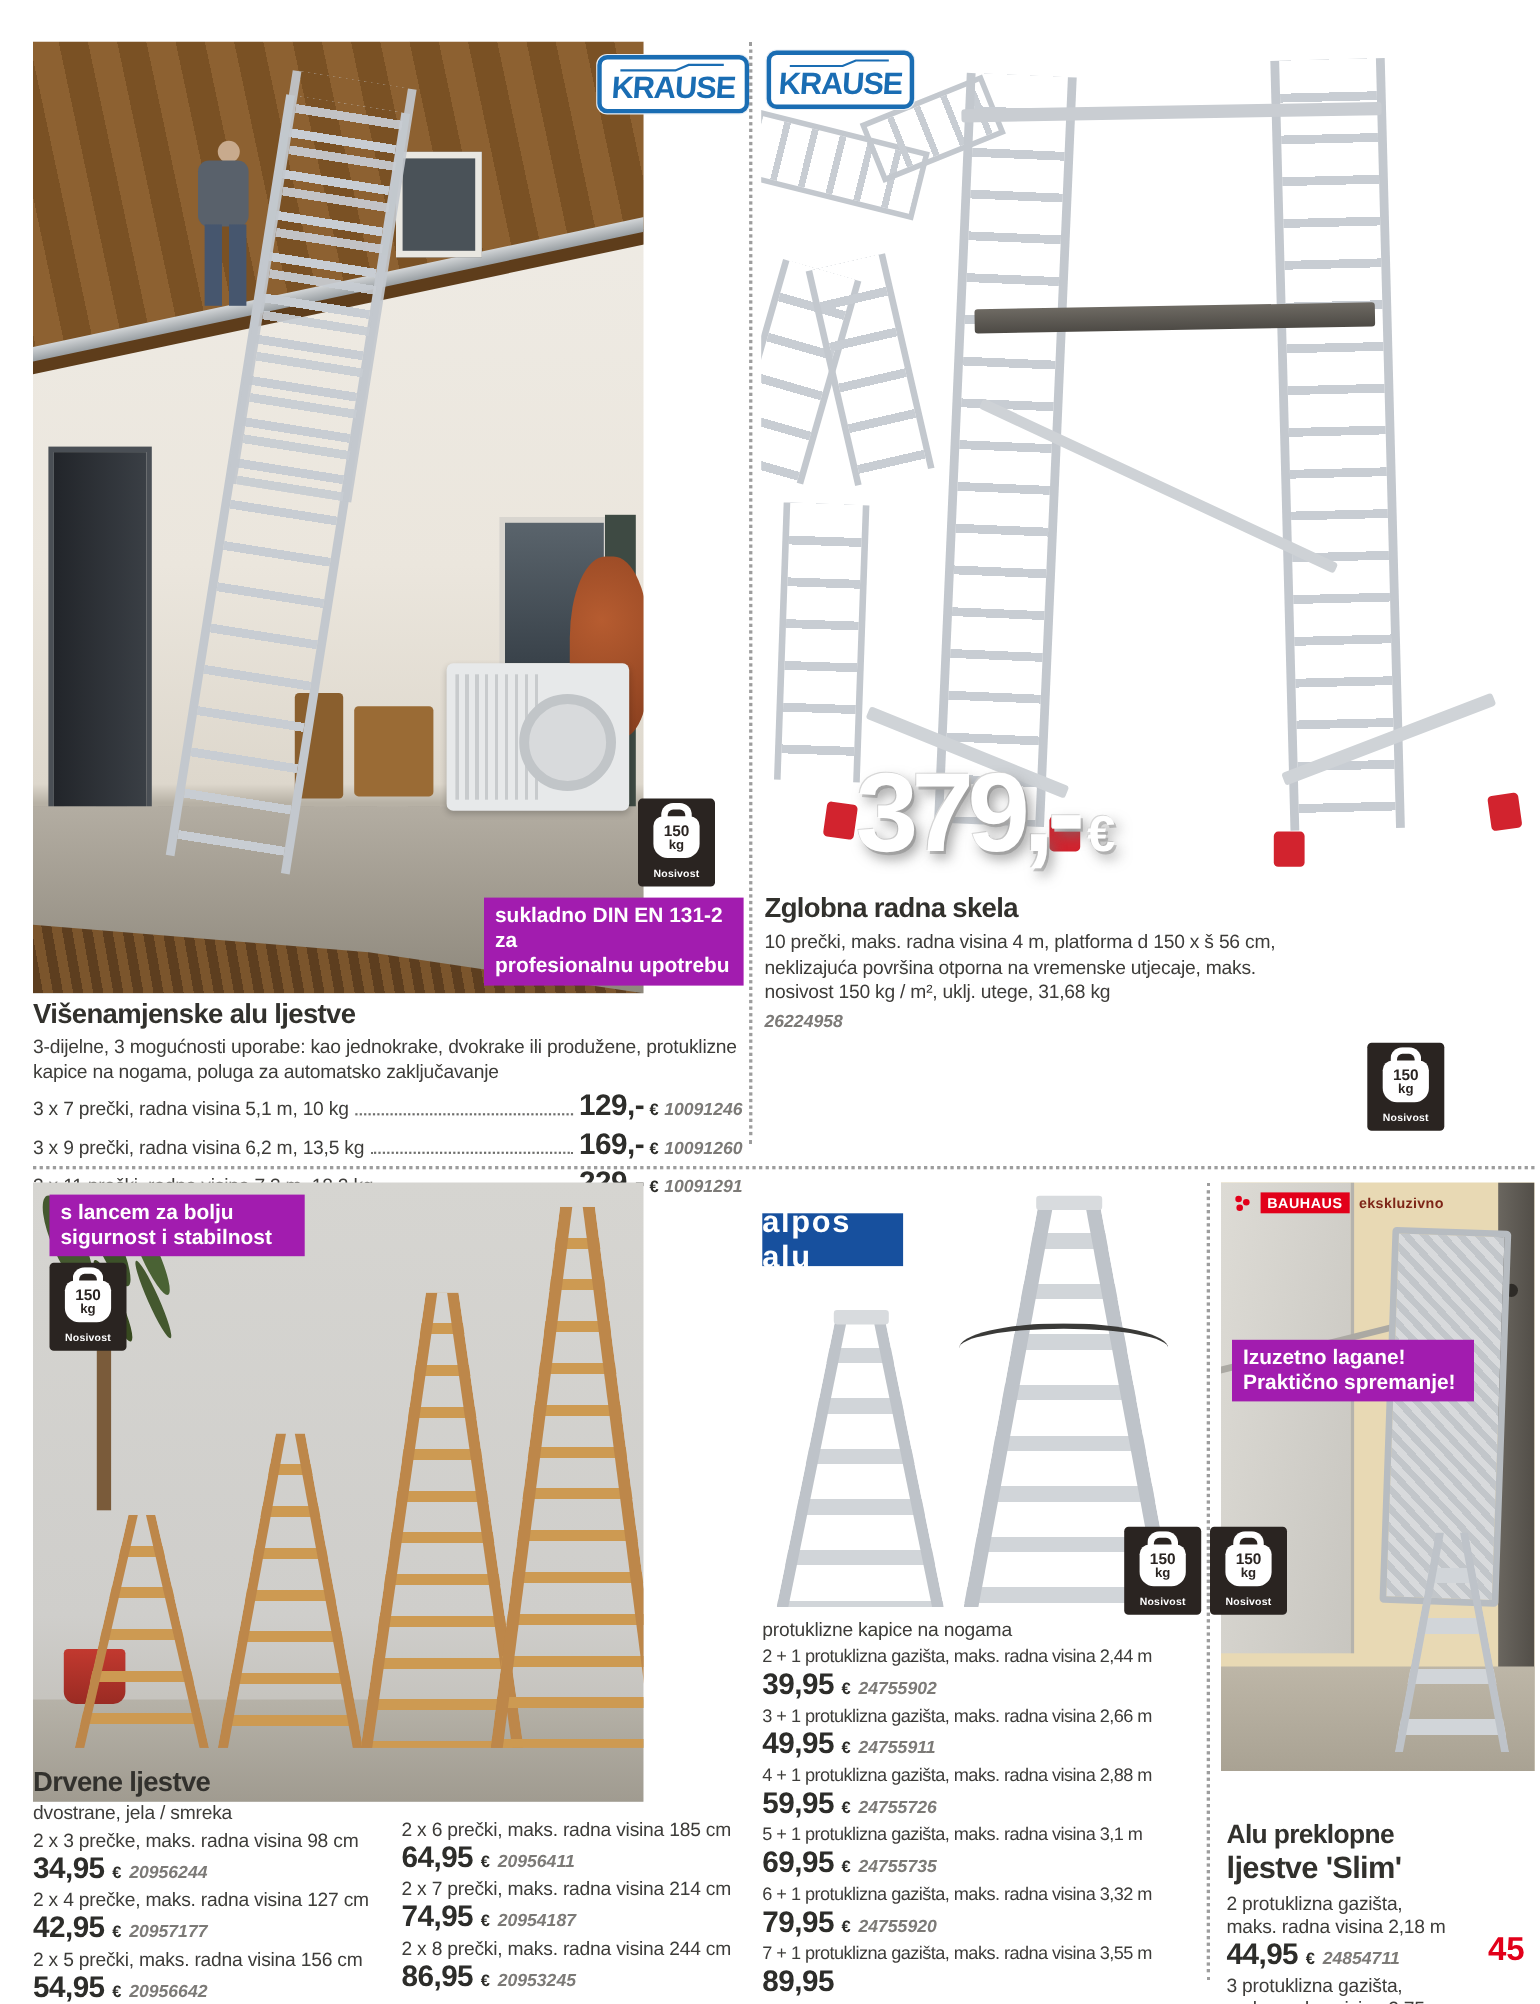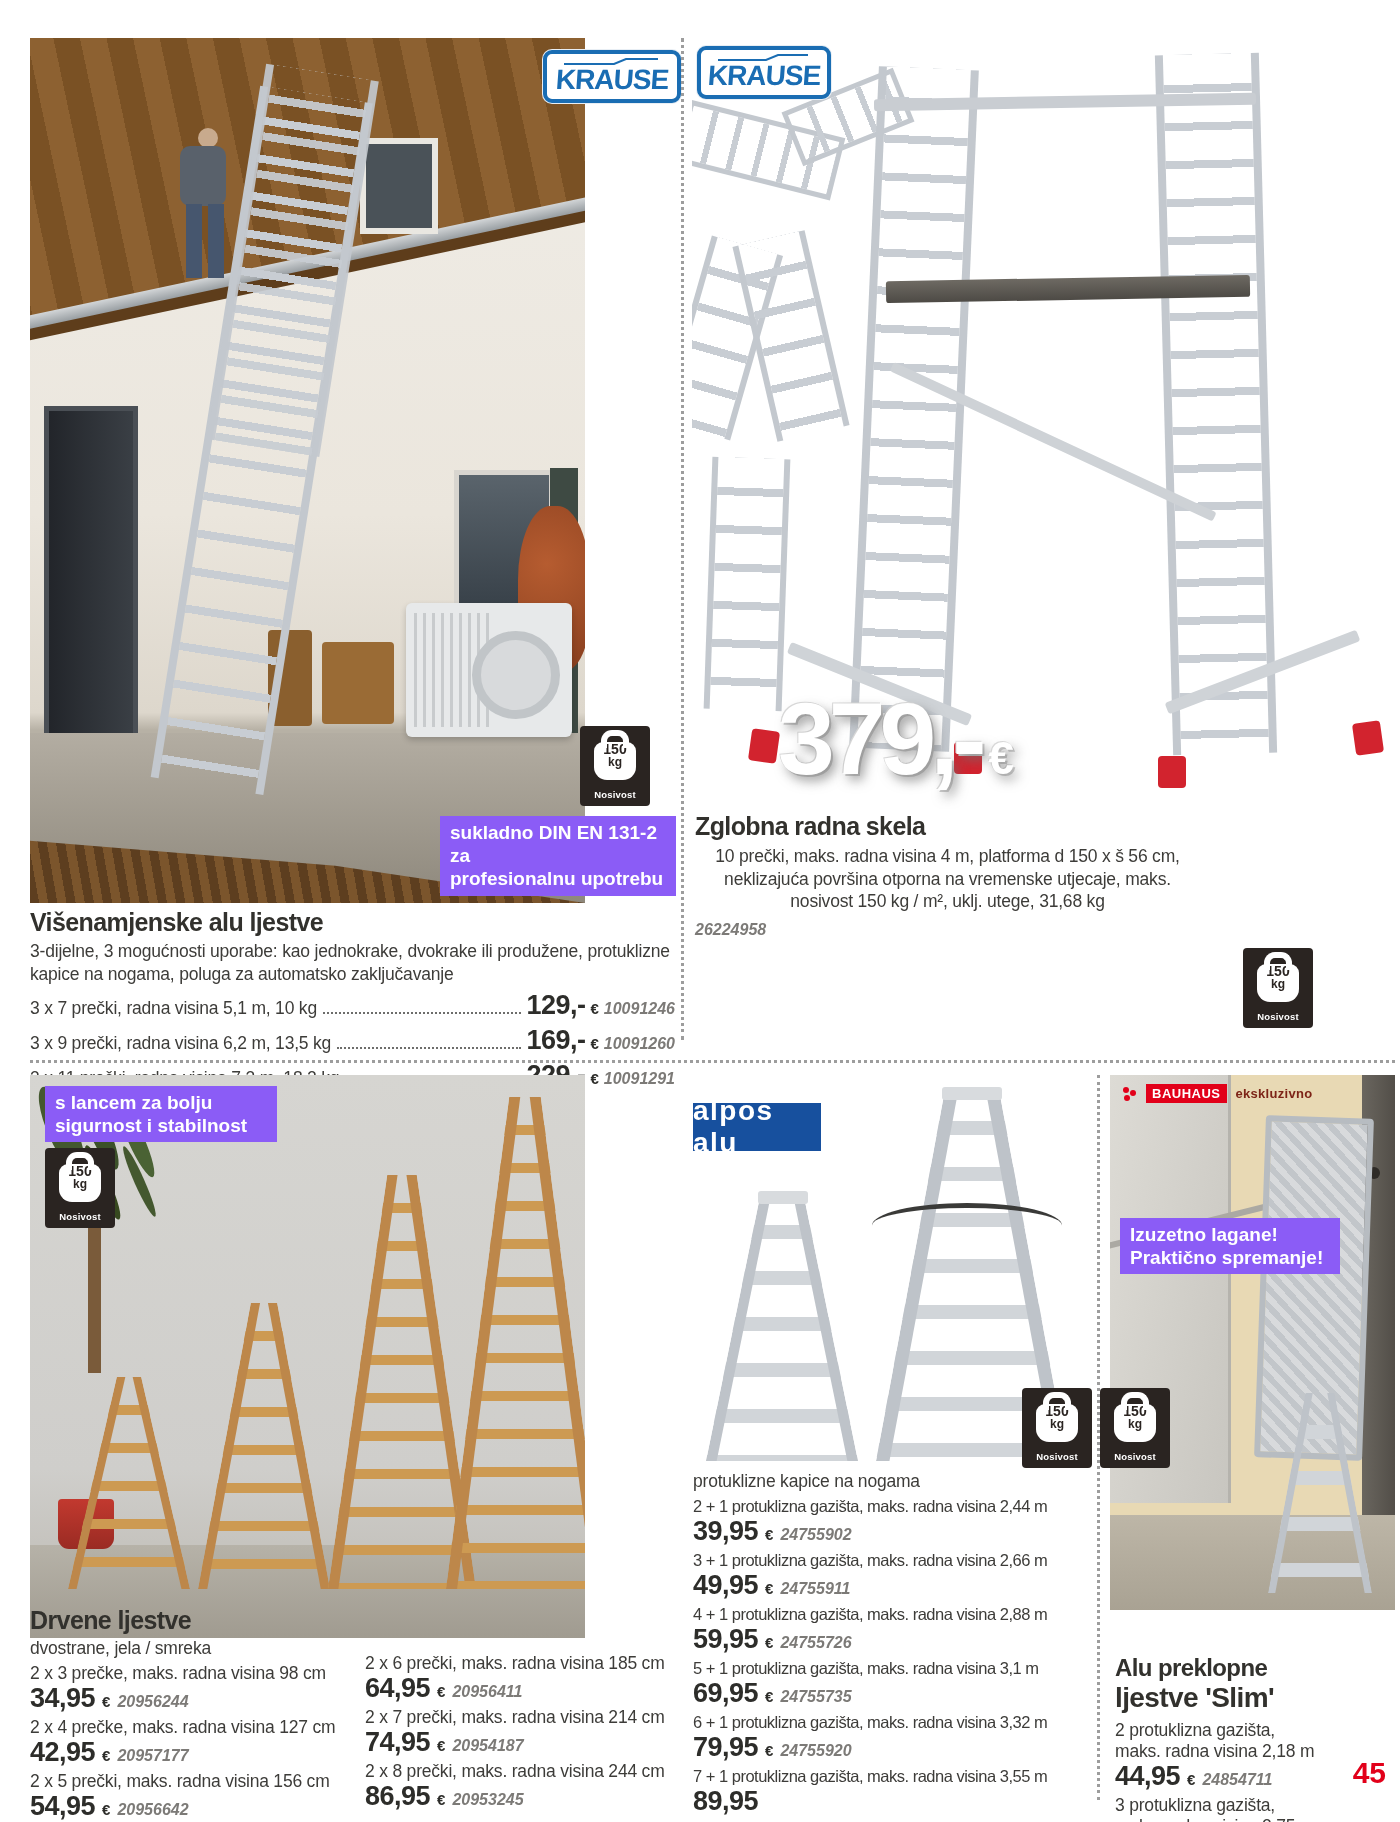--- a/index.html
+++ b/index.html
@@ -15,27 +15,27 @@
   .body{font-size:17.5px;color:#3d3c39;line-height:1.3;letter-spacing:-0.2px;}
   .nowrap{white-space:nowrap;}
   .big{font-size:27px;font-weight:bold;color:#2d2d2a;letter-spacing:-0.5px;line-height:1;}
   .eur{font-size:15px;font-weight:bold;color:#2d2d2a;}
   .sku{font-size:16px;font-weight:bold;font-style:italic;color:#7c7a77;}
   .prow{display:flex;align-items:baseline;margin-top:7px;}
   .leader{flex:1;border-bottom:2px dotted #6d6d6b;margin:0 5px 4px 6px;min-width:30px;}
   .pline{display:flex;align-items:baseline;gap:7px;margin:1px 0 5px;}
   .rowdesc{margin-top:3px;line-height:21px;}
   
-  .red-banner{position:absolute;background:#8b5cf6;color:#fff;font-weight:bold;font-size:19px;
+  .red-banner{position:absolute;background:#a21caf;color:#fff;font-weight:bold;font-size:19px;
               line-height:1.22;padding:5px 10px;}
   
   .cap-badge{position:absolute;width:62px;background:#2a2421;border-radius:4px;display:flex;
              flex-direction:column;align-items:center;padding:16px 4px 6px;}
   .kettle{position:relative;width:42px;height:38px;background:#fff;border-radius:9px 9px 13px 13px;
-          display:flex;flex-direction:column;align-items:center;justify-content:flex-start;color:#2a2421;}
+          display:flex;flex-direction:column;align-items:center;justify-content:center;color:#2a2421;}
   .kettle::before{content:"";position:absolute;top:-12px;left:50%;transform:translateX(-50%);
           width:16px;height:12px;border:6px solid #fff;border-bottom:none;border-radius:11px 11px 0 0;}
   .kv{font-size:14px;font-weight:bold;line-height:1;}
   .ku{font-size:12px;font-weight:bold;line-height:1;}
   .kl{color:#fff;font-size:9.5px;font-weight:bold;margin-top:9px;letter-spacing:0.2px;}
   
   .krause-box{position:absolute;background:#fff;border:4px solid #1a6db3;border-radius:9px;
               display:flex;flex-direction:column;align-items:center;justify-content:center;
               padding:3px 6px 5px;box-shadow:0 0 0 1px #e8eef4;}
   .krause-text{color:#1a6db3;font-weight:800;font-size:28px;letter-spacing:-1px;transform:skewX(-4deg);line-height:1;}
@@ -172,21 +172,21 @@
       </svg>
     <span class="krause-text">KRAUSE</span>
   </div>
 
   <div class="bigprice" style="left:778px;top:688px;">
     <span>379,-</span><span class="eur-lg">€</span>
   </div>
 
   <div class="abs" style="left:695px;top:812px;width:560px;">
     <div class="h1">Zglobna radna skela</div>
-    <div class="body" style="margin-top:4px;width:505px;text-align:center;">10 prečki, maks. radna visina 4 m, platforma d 150 x š 56 cm, neklizajuća površina otporna na vremenske utjecaje, maks. nosivost 150 kg / m², uklj. utege, 31,68 kg</div>
+    <div class="body" style="margin-top:4px;width:505px;">10 prečki, maks. radna visina 4 m, platforma d 150 x š 56 cm, neklizajuća površina otporna na vremenske utjecaje, maks. nosivost 150 kg / m², uklj. utege, 31,68 kg</div>
     <div class="sku" style="margin-top:8px;">26224958</div>
   </div>
 
   <div class="cap-badge" style="left:1243px;top:948px;">
     <div class="kettle">
       <span class="kv">150</span>
       <span class="ku">kg</span>
     </div>
     <div class="kl">Nosivost</div>
   </div>

